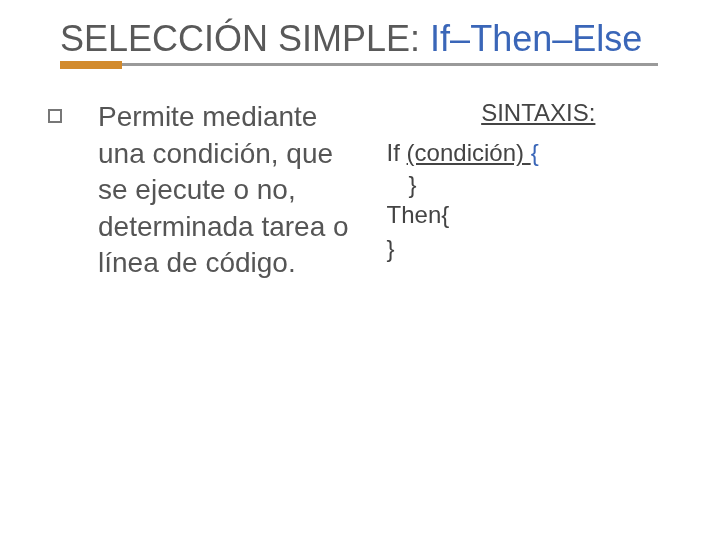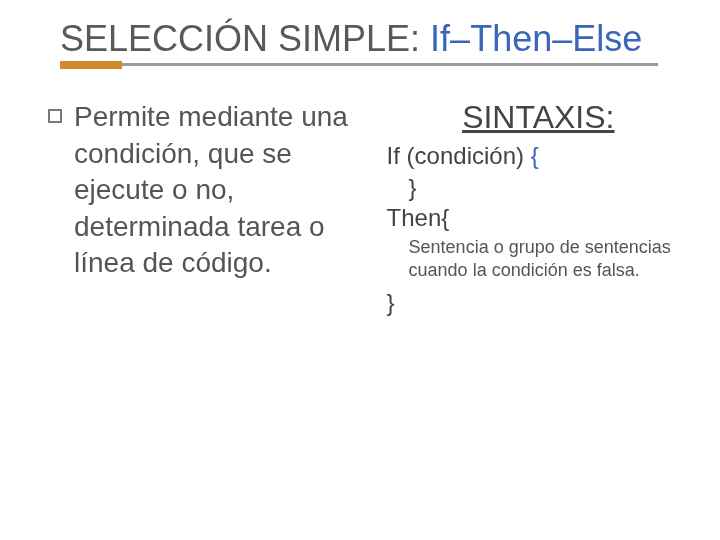--- a/index.html
+++ b/index.html
@@ -42,20 +42,21 @@
     background: #9a9a9a;
   }
   .content {
     display: flex;
     padding: 24px 30px 0 48px;
     gap: 20px;
   }
   .left {
     flex: 1.05;
     display: flex;
+    gap: 24px;
   }
   .bullet-box {
     width: 14px; height: 14px;
     border: 2px solid #777;
     margin-top: 10px;
     margin-right: 12px;
     flex-shrink: 0;
   }
   .left-text {
     font-size: 28px;
@@ -63,30 +64,30 @@
     line-height: 1.3;
   }
   .right {
     flex: 1;
     font-size: 22px;
     color: #444;
   }
   .syntax-title {
     text-align: center;
     text-decoration: underline;
-    font-size: 32px;
+    font-size: 24px;
     color: #444;
-    margin-bottom: 6px;
+    margin-bottom: 12px;
   }
   .code-line {
     font-size: 24px;
     color: #444;
     margin-bottom: 4px;
   }
-  .code-line .paren { }
+  .code-line .paren { text-decoration: underline; }
   .code-line .brace { color: #3a66b8; }
   .small {
     font-size: 18px;
     color: #555;
     line-height: 1.25;
     padding-left: 22px;
     margin-bottom: 8px;
   }
   .closebrace {
     font-size: 24px;
@@ -116,16 +117,15 @@
     <div class="bullet-box"></div>
     <div class="left-text">Permite mediante una condición, que se ejecute o no, determinada tarea o línea de código.</div>
   </div>
   <div class="right">
     <div class="syntax-title">SINTAXIS:</div>
     <div class="code-line">
       <span>If </span><span class="paren">(condición) </span><span class="brace">{</span>
     </div>
     <div class="closebrace">}</div>
     <div class="code-line">Then{</div>
-    <div class="small">Sentencia o grupo de sentencias cuando la condición es falsa.</div>
     <div class="closebrace-outer">}</div>
   </div>
 </div>
 
 </body></html>

